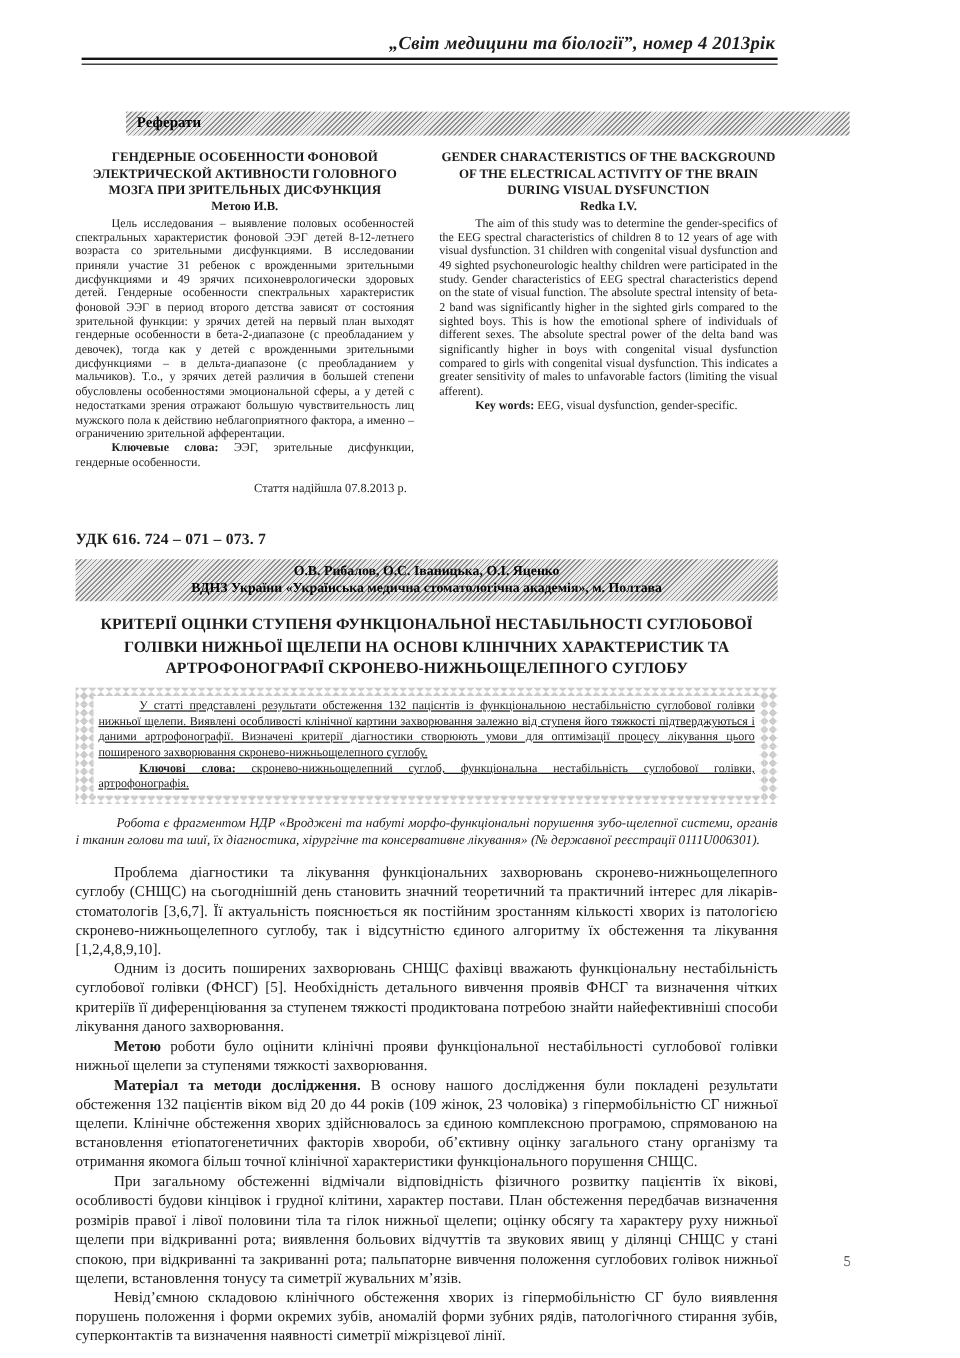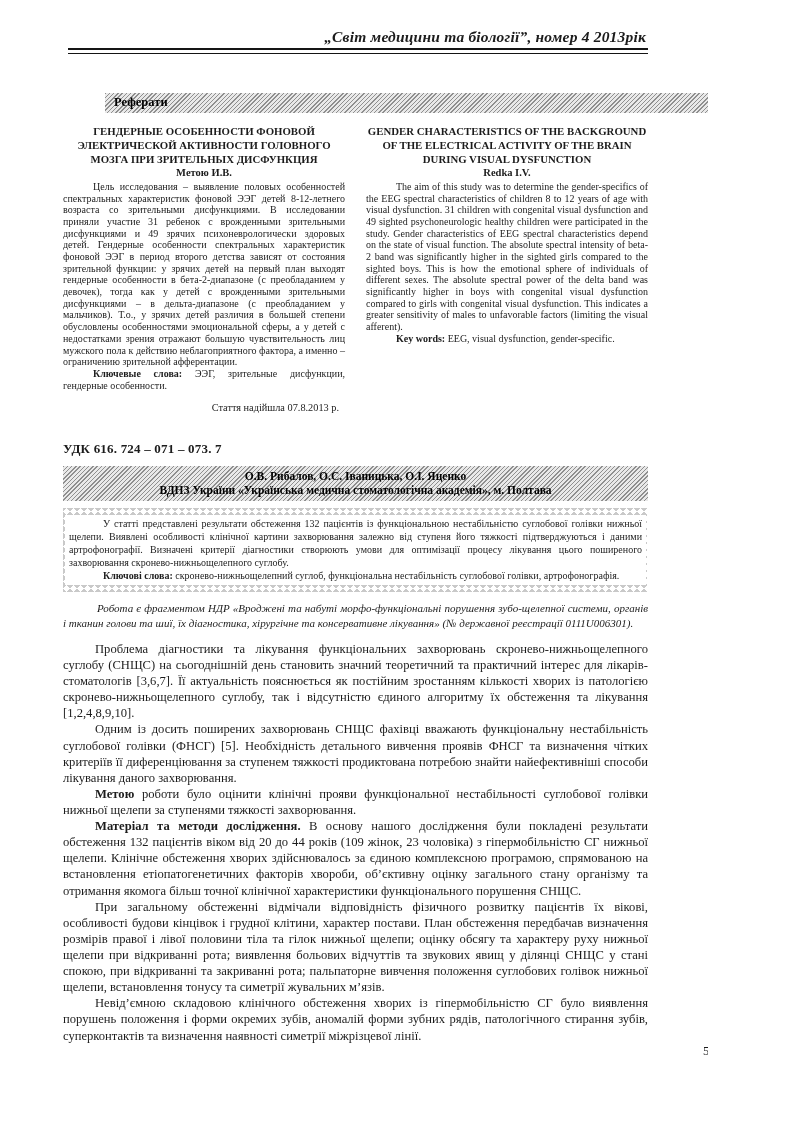--- a/index.html
+++ b/index.html
@@ -38,21 +38,21 @@
   
   .article-title{margin:10px 8px 0 8px;text-align:center;font-size:13.2px;font-weight:bold;line-height:1.38;}
 
   
   .zigzag{margin-top:7px;
     background-image:
       linear-gradient(135deg,#c9c9c9 25%,transparent 25%),
       linear-gradient(225deg,#c9c9c9 25%,transparent 25%),
       linear-gradient(45deg,#c9c9c9 25%,transparent 25%),
       linear-gradient(315deg,#c9c9c9 25%,transparent 25%);
-    background-size:7px 7px;background-color:#fff;padding:7px 2px;}
+    background-size:7px 7px;background-color:#fff;padding:7px 15px;text-decoration:underline;}
   .zz-inner{background:#ffffff;padding:2px 4px 3px 4px;font-size:10px;line-height:1.3;text-align:justify;}
   .ann-text{margin:0;text-indent:34px;}
   .ann-kw{margin:0;text-indent:34px;}
 
   
   .ndr{margin:9px 0 0 0;font-style:italic;font-size:11px;line-height:1.3;text-align:justify;text-indent:34px;}
 
   
   .body-text{margin-top:11px;}
   .bp{margin:0;font-size:12.6px;line-height:1.28;text-align:justify;text-indent:32px;}
@@ -94,20 +94,21 @@
 
   </div>
 
   <div class="udc">УДК 616. 724 – 071 – 073. 7</div>
 
   <div class="authors-band hatch">
     <div class="authors-line">О.В. Рибалов, О.С. Іваницька, О.І. Яценко</div>
     <div class="affiliation-line">ВДНЗ України «Українська медична стоматологічна академія», м. Полтава</div>
   </div>
 
+  <h1 class="article-title">КРИТЕРІЇ ОЦІНКИ СТУПЕНЯ ФУНКЦІОНАЛЬНОЇ НЕСТАБІЛЬНОСТІ СУГЛОБОВОЇ ГОЛІВКИ НИЖНЬОЇ ЩЕЛЕПИ НА ОСНОВІ КЛІНІЧНИХ ХАРАКТЕРИСТИК ТА АРТРОФОНОГРАФІЇ СКРОНЕВО-НИЖНЬОЩЕЛЕПНОГО СУГЛОБУ</h1>
 
   <div class="zigzag">
     <div class="zz-inner">
       <p class="ann-text">У статті представлені результати обстеження 132 пацієнтів із функціональною нестабільністю суглобової голівки нижньої щелепи. Виявлені особливості клінічної картини захворювання залежно від ступеня його тяжкості підтверджуються і даними артрофонографії. Визначені критерії діагностики створюють умови для оптимізації процесу лікування цього поширеного захворювання скронево-нижньощелепного суглобу.</p>
       <p class="ann-kw"><b>Ключові слова:</b><span> скронево-нижньощелепний суглоб, функціональна нестабільність суглобової голівки, артрофонографія.</span></p>
     </div>
   </div>
 
   <p class="ndr">Робота є фрагментом НДР «Вроджені та набуті морфо-функціональні порушення зубо-щелепної системи, органів і тканин голови та шиї, їх діагностика, хірургічне та консервативне лікування» (№ державної реєстрації 0111U006301).</p>
 

